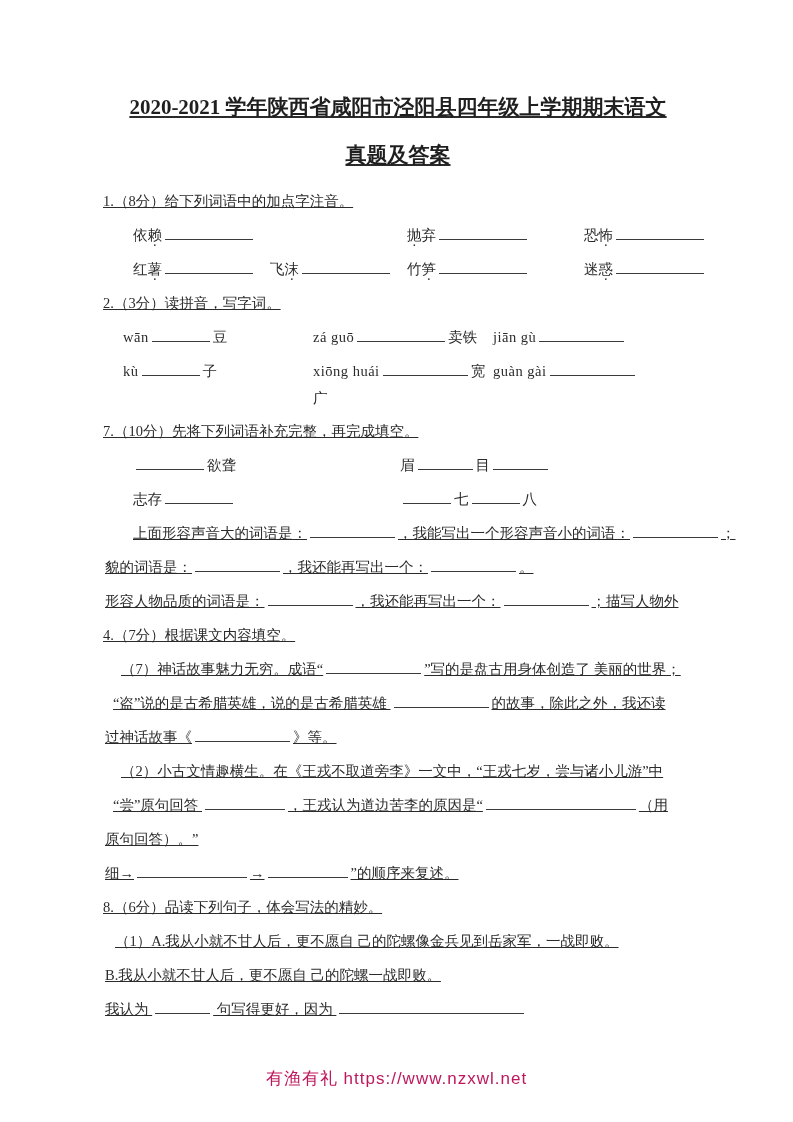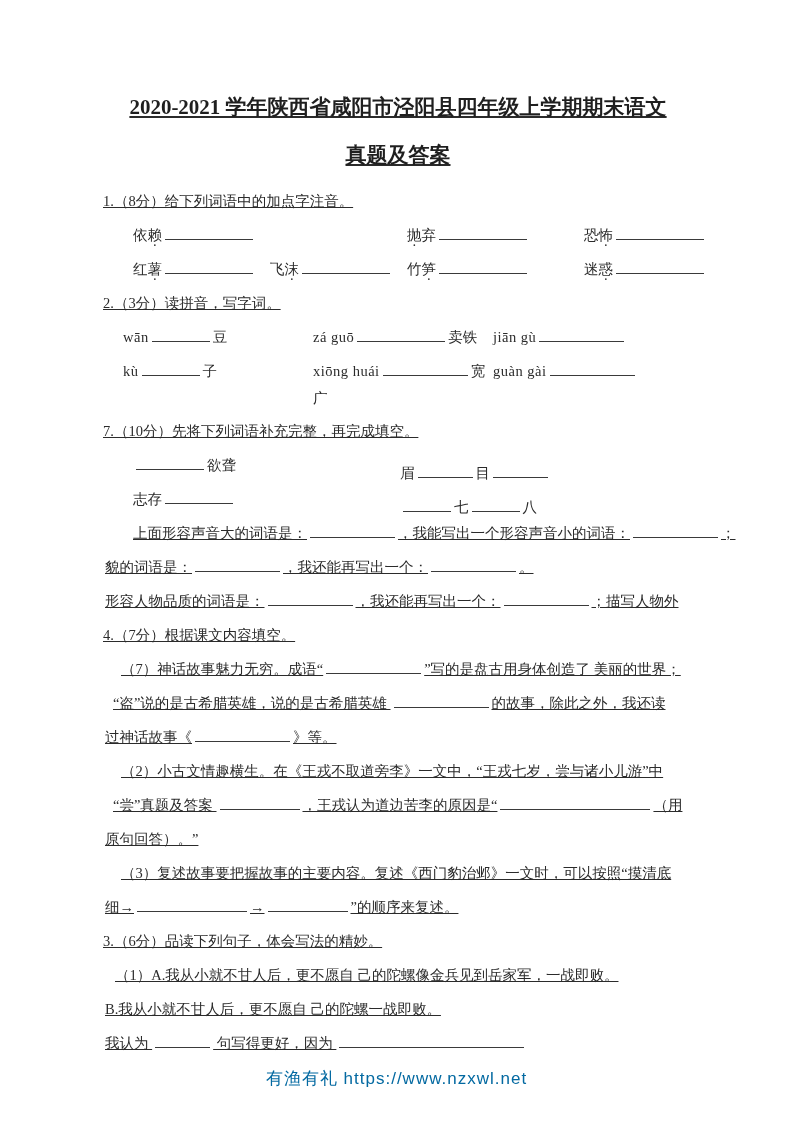--- a/index.html
+++ b/index.html
@@ -15,36 +15,36 @@
   .line.short{height:26px;line-height:20px;}
   .row{position:relative;}
   .row .c1{position:absolute;left:30px;top:0;}
   .row .c2{position:absolute;left:167px;top:0;}
   .row .c3{position:absolute;left:304px;top:0;}
   .row .c4{position:absolute;left:440px;top:0;margin-left:41px;}
   .row .qc1{position:absolute;left:20px;top:0;}
   .row .qc2{position:absolute;left:210px;top:0;}
   .row .qc3{position:absolute;left:390px;top:0;}
   .row .tc1{position:absolute;left:30px;top:0;}
-  .row .tc2{position:absolute;left:297px;top:8px;}
+  .row .tc2{position:absolute;left:297px;top:0;}
   .ind30{padding-left:30px;}
   .ind18{padding-left:18px;}
   .ind12{padding-left:12px;}
   .ind10{padding-left:10px;}
   .ind2{padding-left:2px;}
   .blank{display:inline-block;height:1em;border-bottom:1px solid #3a3a3a;margin:0 3px;vertical-align:baseline;}
   .w48{width:48px;}.w55{width:55px;}.w58{width:58px;}.w68{width:68px;}
   .w80{width:80px;}.w85{width:85px;}.w88{width:88px;}.w95{width:95px;}
   .w110{width:110px;}.w150{width:150px;}.w185{width:185px;}
   .dot{display:inline-block;position:relative;line-height:1;}
   .dot::after{content:"·";position:absolute;left:50%;transform:translateX(-50%);top:100%;margin-top:-4px;font-size:14px;color:#2b2b2b;}
   .py{letter-spacing:0.5px;}
   .footer{position:absolute;left:0;bottom:32px;width:100%;text-align:center;
     font-family:"Liberation Sans","DejaVu Sans",sans-serif;
-    font-size:17px;color:#0369a1;letter-spacing:1px;}
+    font-size:17px;color:#be185d;letter-spacing:1px;}
 </style>
 </head>
 <body>
 
 <div class="sheet">
 
   <div class="title">
     <div>2020-2021 学年陕西省咸阳市泾阳县四年级上学期期末语文</div>
     <div class="t2">真题及答案</div>
   </div>
@@ -88,25 +88,24 @@
   </div>
   <div class="line ind30"><span>上面形容声音大的词语是：</span><span class="blank w85"></span><span>，我能写出一个形容声音小的词语：</span><span class="blank w85"></span><span>；</span></div>
   <div class="line ind2"><span>貌的词语是：</span><span class="blank w85"></span><span>，我还能再写出一个：</span><span class="blank w85"></span><span>。</span></div>
   <div class="line ind2"><span>形容人物品质的词语是：</span><span class="blank w85"></span><span>，我还能再写出一个：</span><span class="blank w85"></span><span>；描写人物外</span></div>
 
   <div class="line">4.（7分）根据课文内容填空。</div>
   <div class="line ind18"><span>（7）神话故事魅力无穷。成语“</span><span class="blank w95"></span><span>”写的是盘古用身体创造了 美丽的世界；</span></div>
   <div class="line ind10"><span>“盗”说的是古希腊英雄，说的是古希腊英雄 </span><span class="blank w95"></span><span>的故事，除此之外，我还读</span></div>
   <div class="line ind2"><span>过神话故事《</span><span class="blank w95"></span><span>》等。</span></div>
   <div class="line ind18">（2）小古文情趣横生。在《王戎不取道旁李》一文中，“王戎七岁，尝与诸小儿游”中</div>
-  <div class="line ind10"><span>“尝”真题及答案 </span><span class="blank w80"></span><span>，王戎认为道边苦李的原因是“</span><span class="blank w150"></span><span>（用</span></div>
+  <div class="line ind10"><span>“尝”原句回答 </span><span class="blank w80"></span><span>，王戎认为道边苦李的原因是“</span><span class="blank w150"></span><span>（用</span></div>
   <div class="line ind2">原句回答）。”</div>
-  <div class="line ind18">（3）复述故事要把握故事的主要内容。复述《西门豹治邺》一文时，可以按照“摸清底</div>
   <div class="line ind2"><span>细→</span><span class="blank w110"></span><span>→</span><span class="blank w80"></span><span>”的顺序来复述。</span></div>
 
-  <div class="line">3.（6分）品读下列句子，体会写法的精妙。</div>
+  <div class="line">8.（6分）品读下列句子，体会写法的精妙。</div>
   <div class="line ind12">（1）A.我从小就不甘人后，更不愿自 己的陀螺像金兵见到岳家军，一战即败。</div>
   <div class="line ind2">B.我从小就不甘人后，更不愿自 己的陀螺一战即败。</div>
   <div class="line ind2"><span>我认为 </span><span class="blank w55"></span><span> 句写得更好，因为 </span><span class="blank w185"></span></div>
 
 </div>
 
 <div class="footer">有渔有礼 https://www.nzxwl.net</div>
 
 </body></html>

